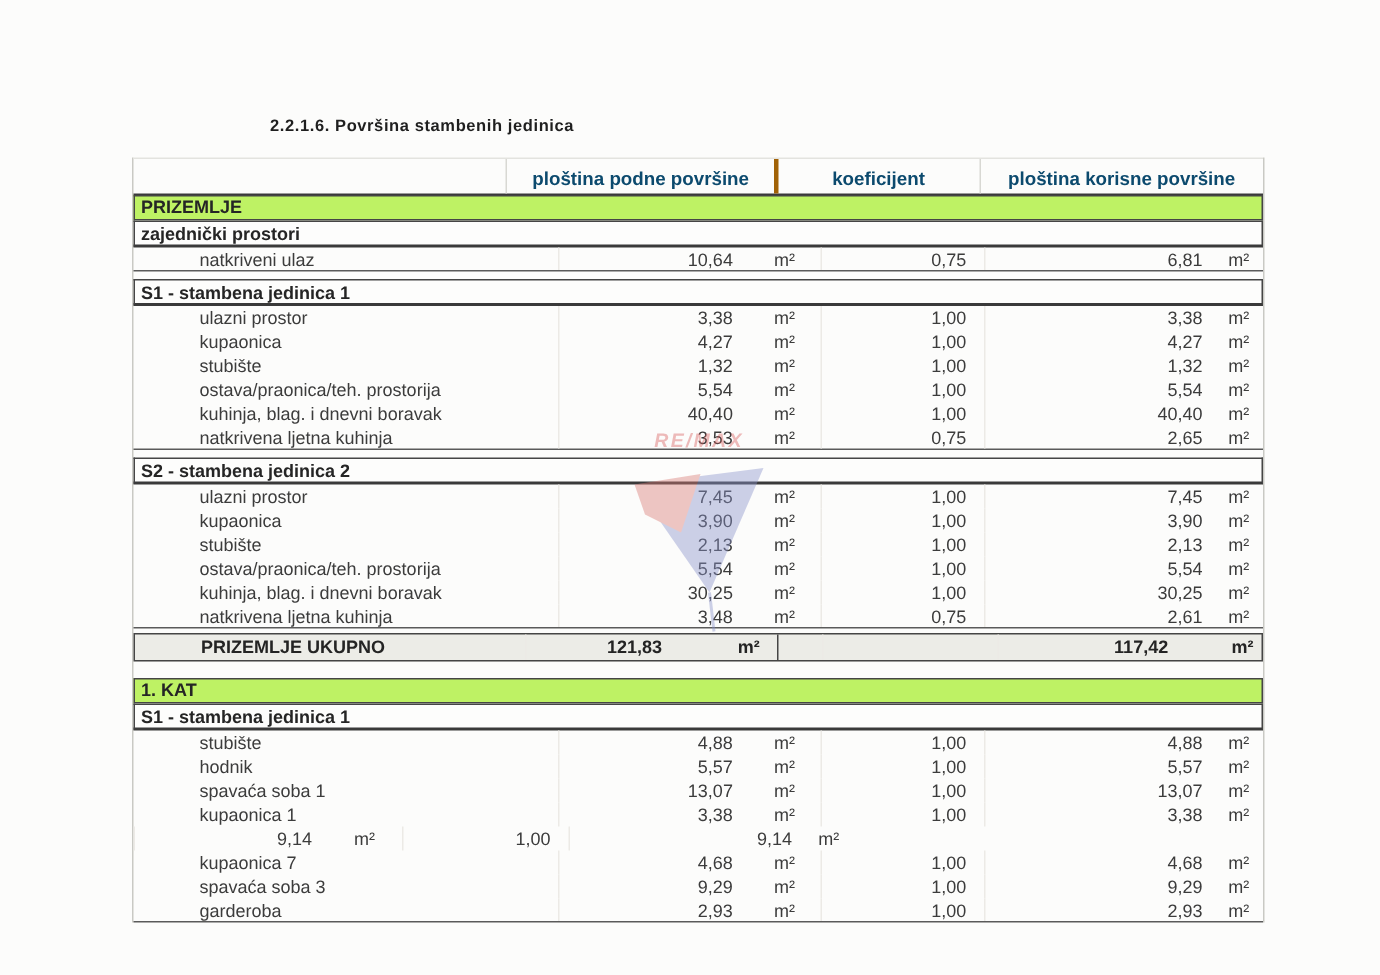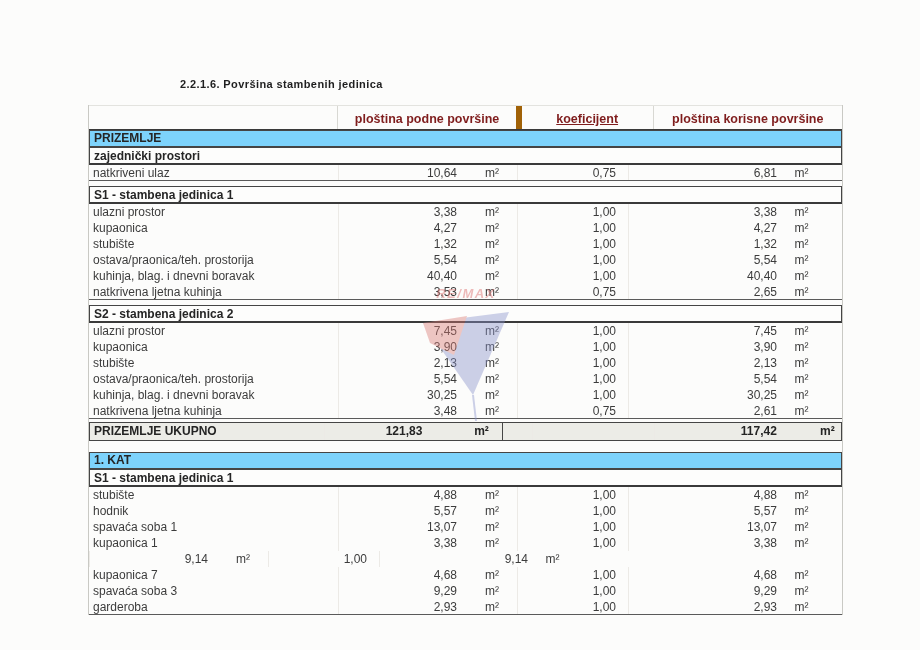--- a/index.html
+++ b/index.html
@@ -20,53 +20,53 @@
     position:absolute;left:88px;top:105px;width:755px;
     border-left:1px solid #c9c9c4;
     border-right:1px solid #c9c9c4;
     box-sizing:border-box;
   }
   .area-table *{box-sizing:border-box;}
   .row{display:flex;width:100%;}
   
   .row-colheader{
     height:26px;line-height:26px;
-    font-weight:bold;font-size:12.5px;color:#7f1d1d;
+    font-weight:bold;font-size:12.5px;color:#0c4a6e;
     border-bottom:2px solid #3a3a3a;
     border-top:1px solid #e3e3df;
   }
   .row-colheader .ch{ text-align:center; }
   .ch-spacer{width:249px;}
   .ch-floor{width:179px;border-left:1px solid #d8d8d3;}
-  .ch-coef{width:137px;border-left:6px solid #a16207;text-decoration:underline;}
+  .ch-coef{width:137px;border-left:3px solid #a16207;}
   .ch-usable{width:190px;border-left:1px solid #d8d8d3;}
   
   .row-section{
     height:17px;line-height:15px;
-    background:#7dd3fc;
+    background:#bef264;
     border:1px solid #454545;
     font-weight:bold;font-size:12px;color:#252525;
     padding-left:4px;
     margin-top:-1px;
   }
   .row-subsection{
     height:18px;line-height:16px;
     background:#fdfdfc;
     border:1px solid #454545;
     border-bottom:2px solid #3a3a3a;
     font-weight:bold;font-size:12px;color:#252525;
     padding-left:4px;
   }
   
   .row-data{
     height:16px;line-height:16px;
     font-size:12px;color:#3c3c3c;
   }
   .row-data .cell, .row-total .cell{display:block;}
-  .cell-label{width:249px;padding-left:4px;text-align:left;}
+  .cell-label{width:249px;padding-left:4px;text-align:left;margin-left:40px;}
   .cell-v1{width:129px;text-align:right;padding-right:10px;border-left:1px solid #eceae6;}
   .cell-u1{width:50px;text-align:center;}
   .cell-coef{width:111px;text-align:right;padding-right:12px;border-left:1px solid #eceae6;}
   .cell-v2{width:157px;text-align:right;padding-right:8px;border-left:1px solid #eceae6;}
   .cell-u2{width:33px;text-align:center;}
   .block-end{border-bottom:1.5px solid #5a5a5a;}
   
   .row-total{
     height:19px;line-height:17px;
     background:#ecece7;

